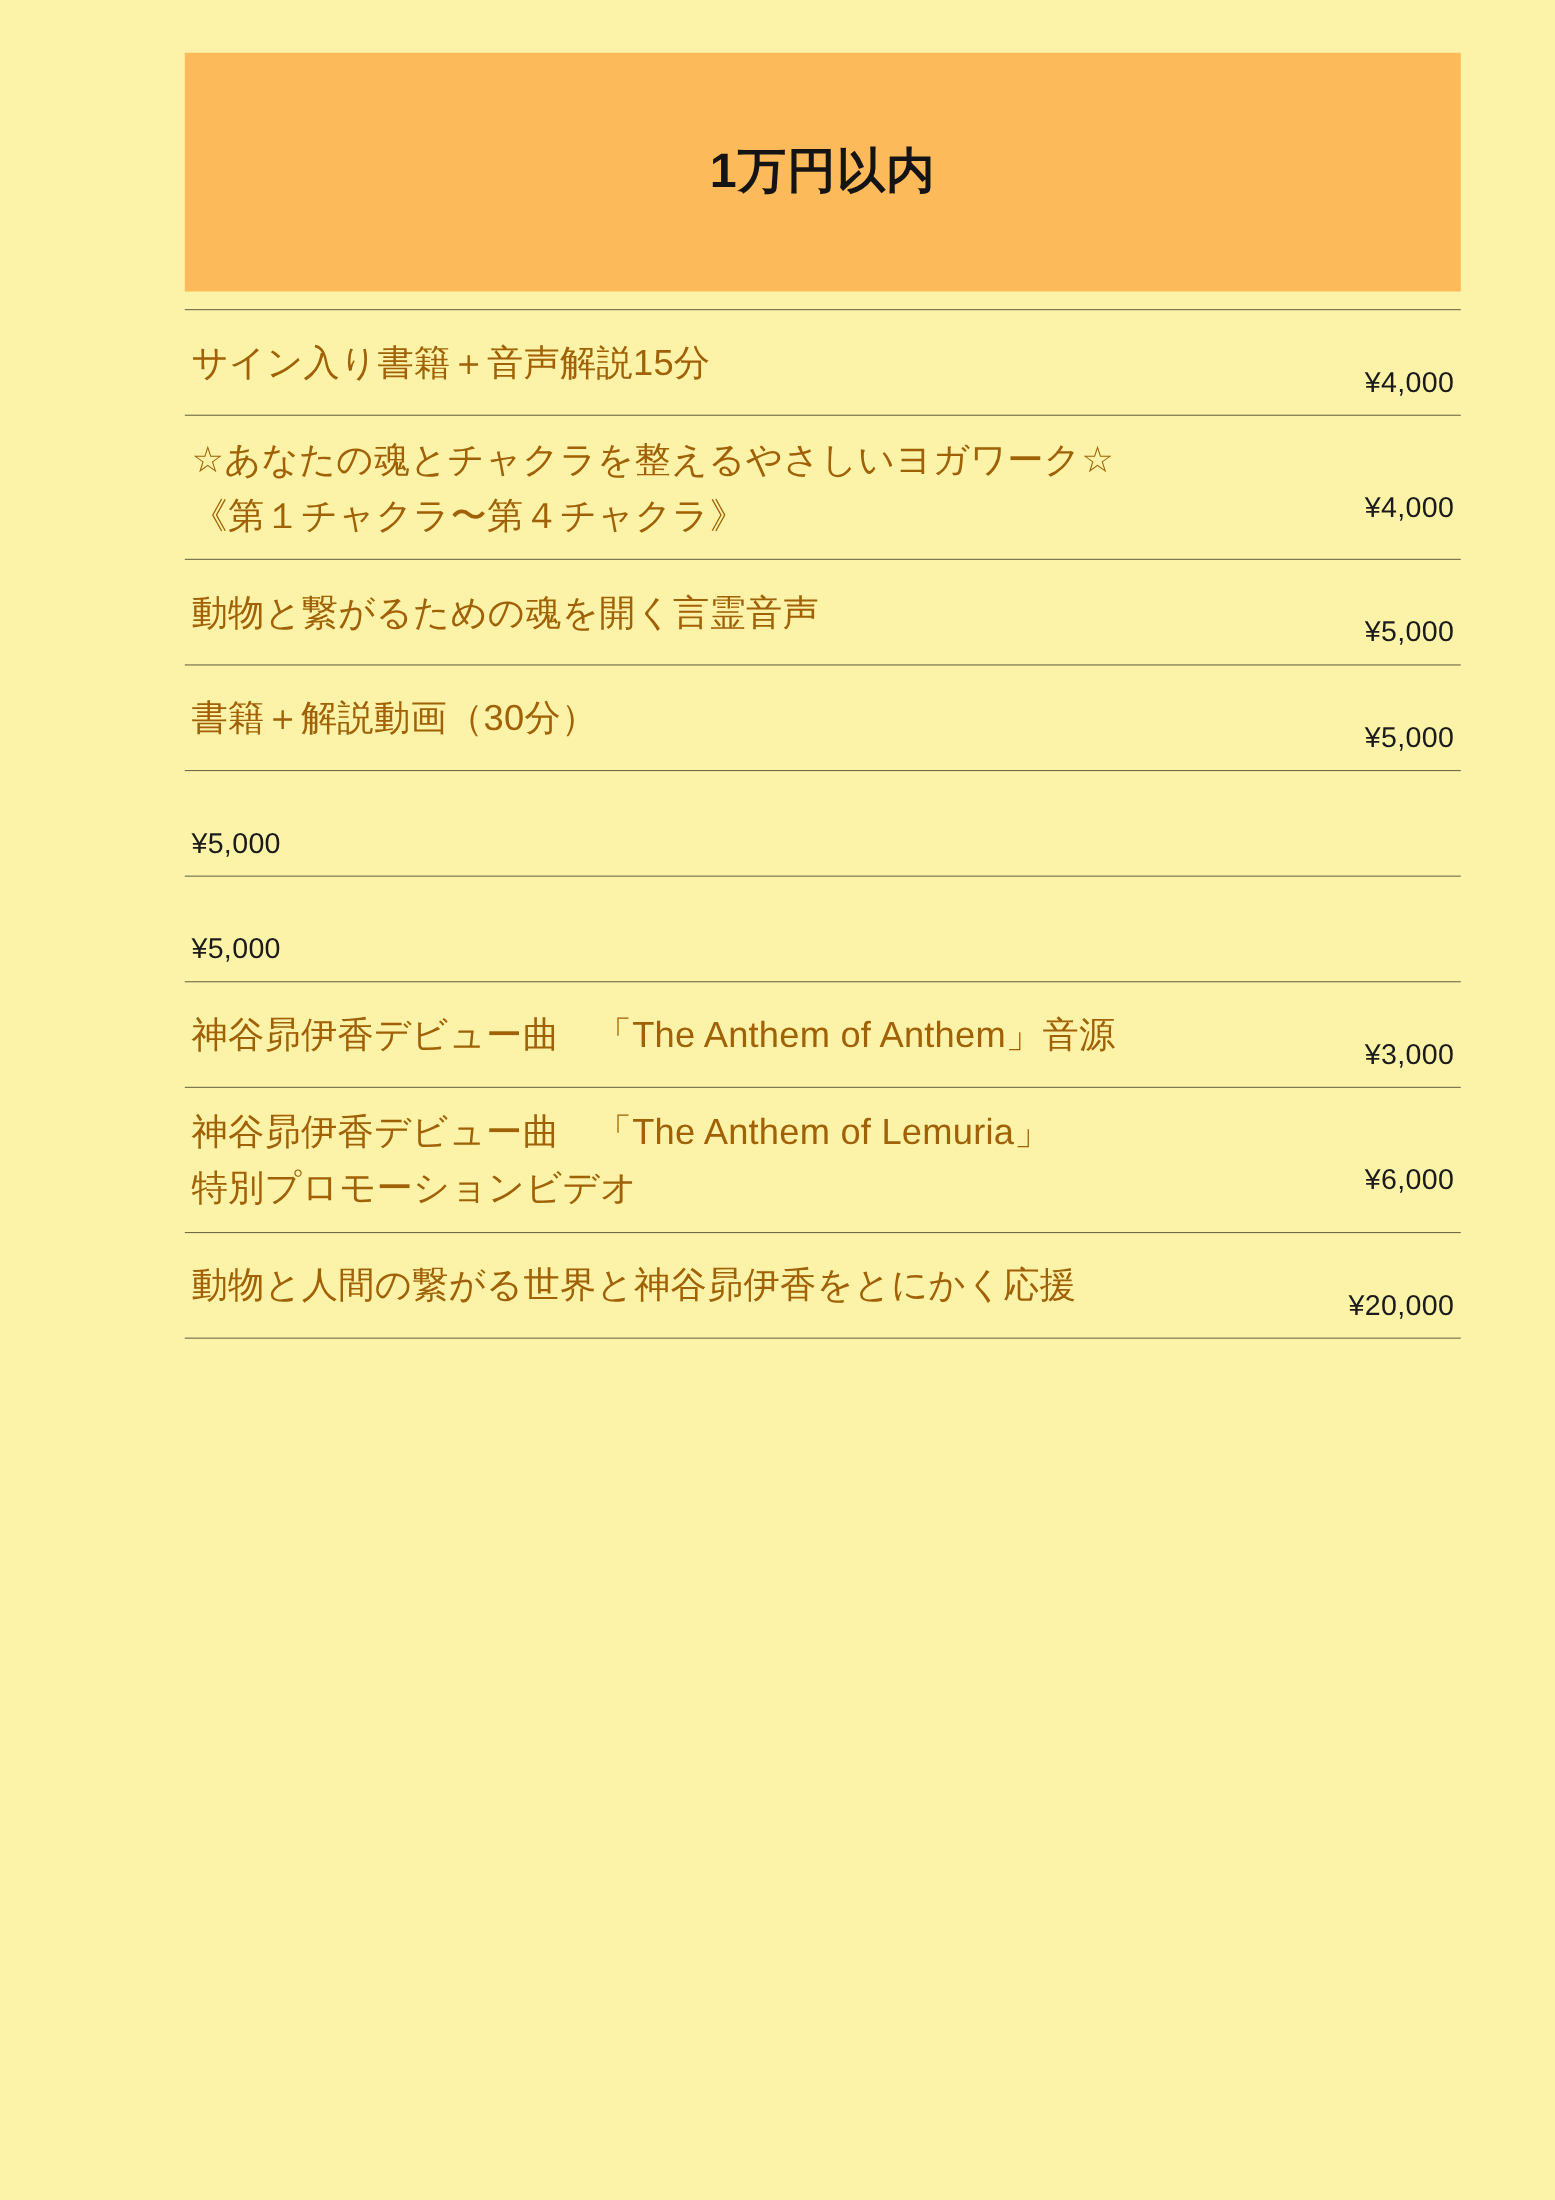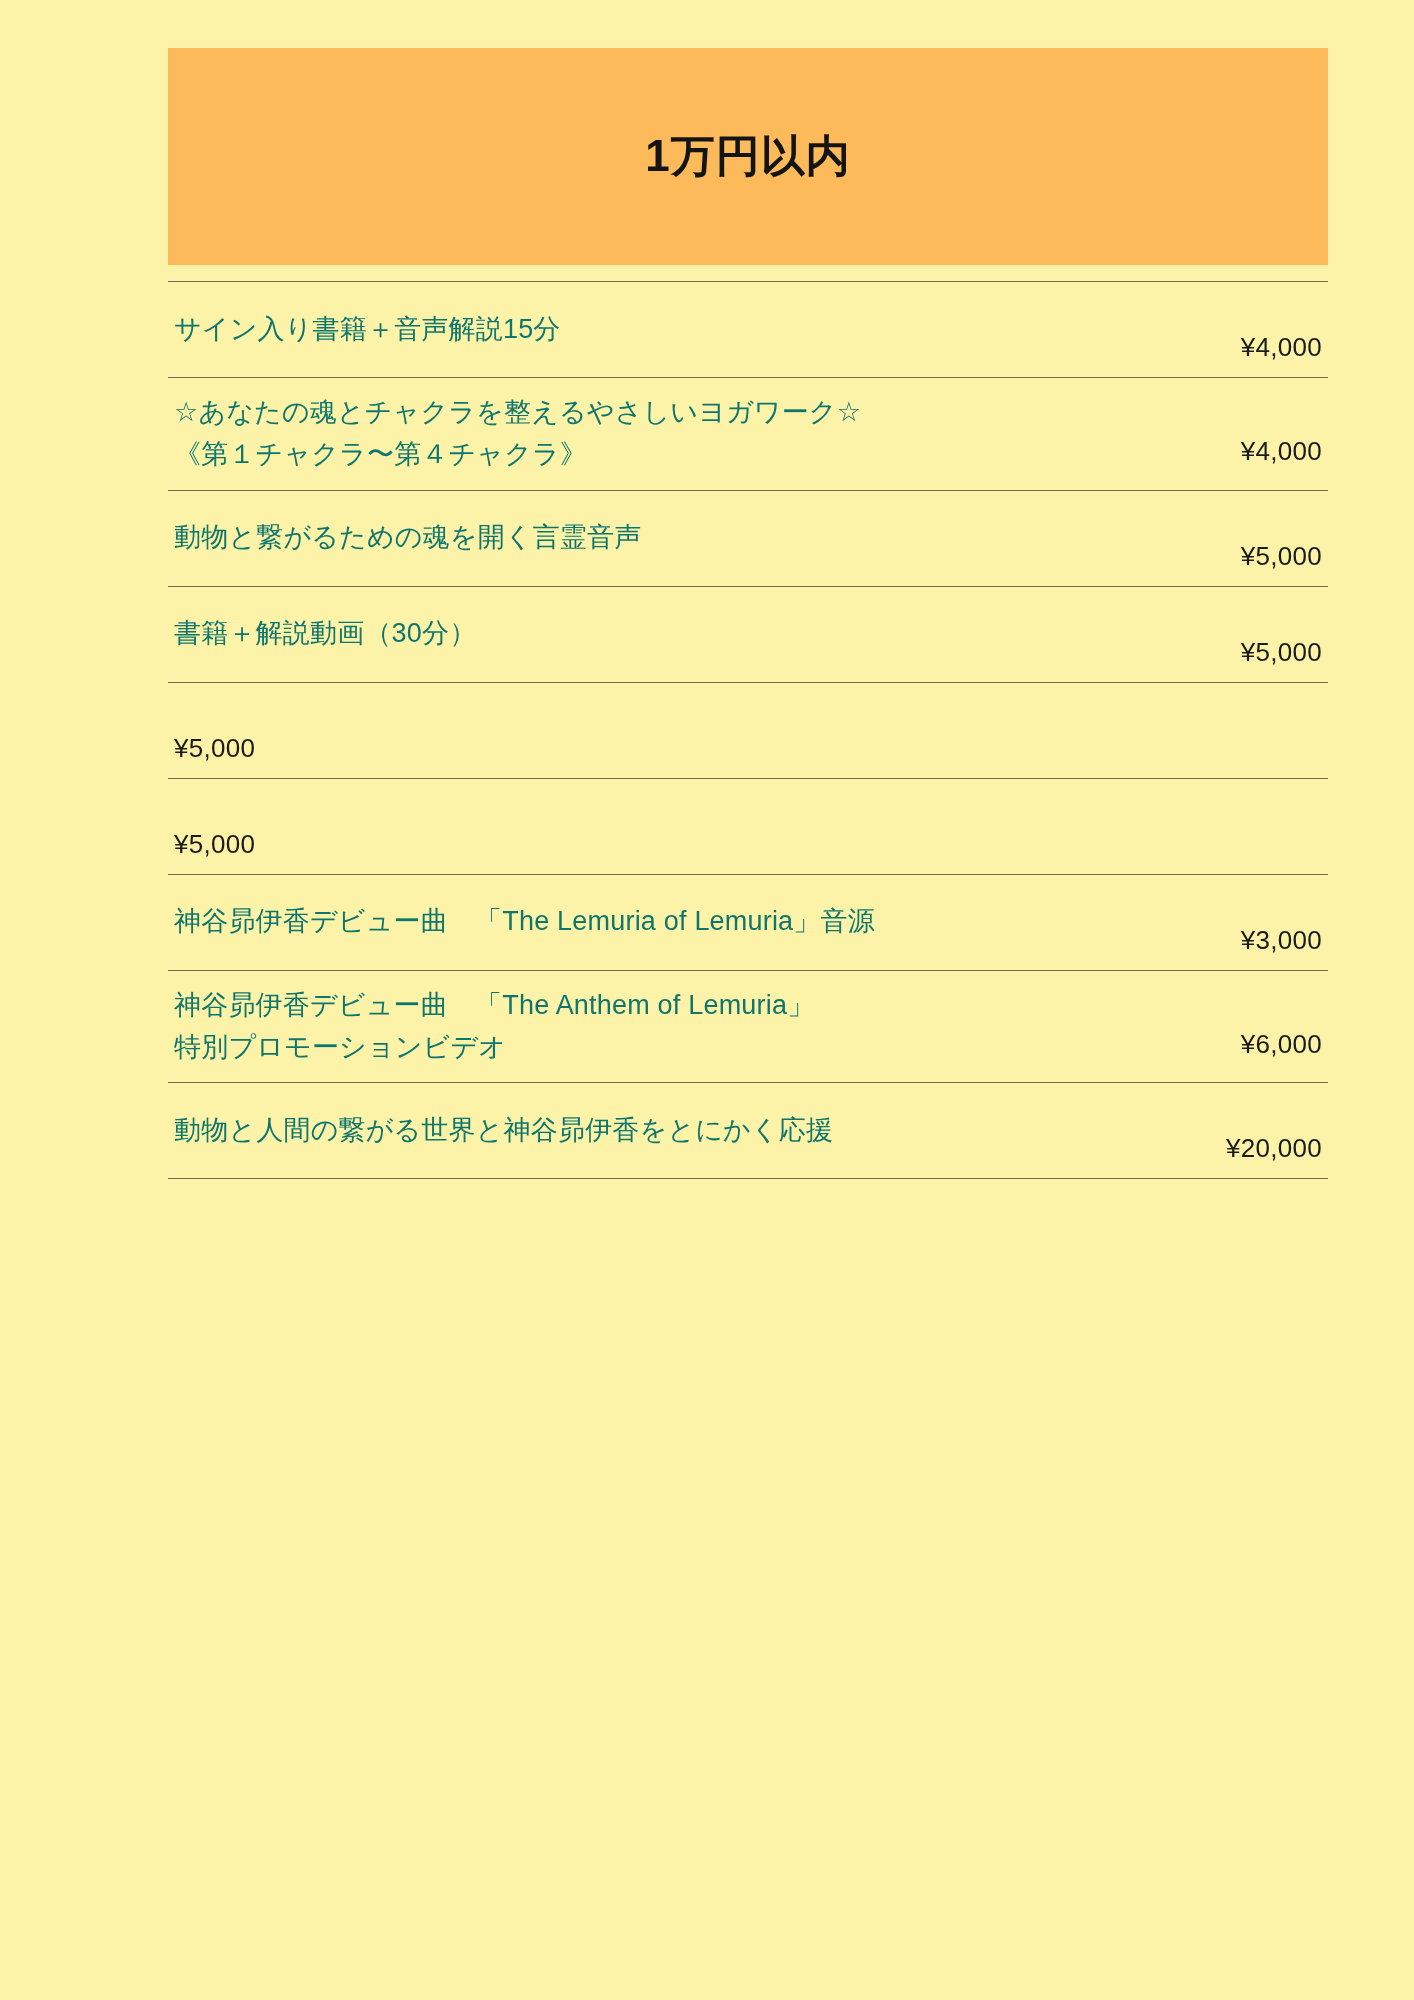--- a/index.html
+++ b/index.html
@@ -51,23 +51,23 @@
     border-bottom: 1.5px solid #6f6a4a;
     min-height: 96px;
     padding: 14px 6px 14px 6px;
     box-sizing: border-box;
   }
   .row:first-child {
     border-top: 1.5px solid #6f6a4a;
     margin-top: 16px;
   }
   .row-label {
-    font-size: 27px;
+    font-size: 33px;
     line-height: 1.55;
-    color: #0f766e;
+    color: #a16207;
     flex: 1 1 auto;
     padding-right: 24px;
     white-space: pre-line;
     letter-spacing: 0.2px;
   }
   .row-price {
     font-size: 26px;
     color: #1b1b1b;
     flex: 0 0 auto;
     text-align: right;
@@ -111,21 +111,21 @@
 
       <div class="row">
         <div class="row-price">¥5,000</div>
       </div>
 
       <div class="row">
         <div class="row-price">¥5,000</div>
       </div>
 
       <div class="row">
-        <div class="row-label">神谷昴伊香デビュー曲　「The Lemuria of Lemuria」音源</div>
+        <div class="row-label">神谷昴伊香デビュー曲　「The Anthem of Anthem」音源</div>
         <div class="row-price">¥3,000</div>
       </div>
 
       <div class="row">
         <div class="row-label">神谷昴伊香デビュー曲　「The Anthem of Lemuria」
 特別プロモーションビデオ</div>
         <div class="row-price">¥6,000</div>
       </div>
 
       <div class="row">

